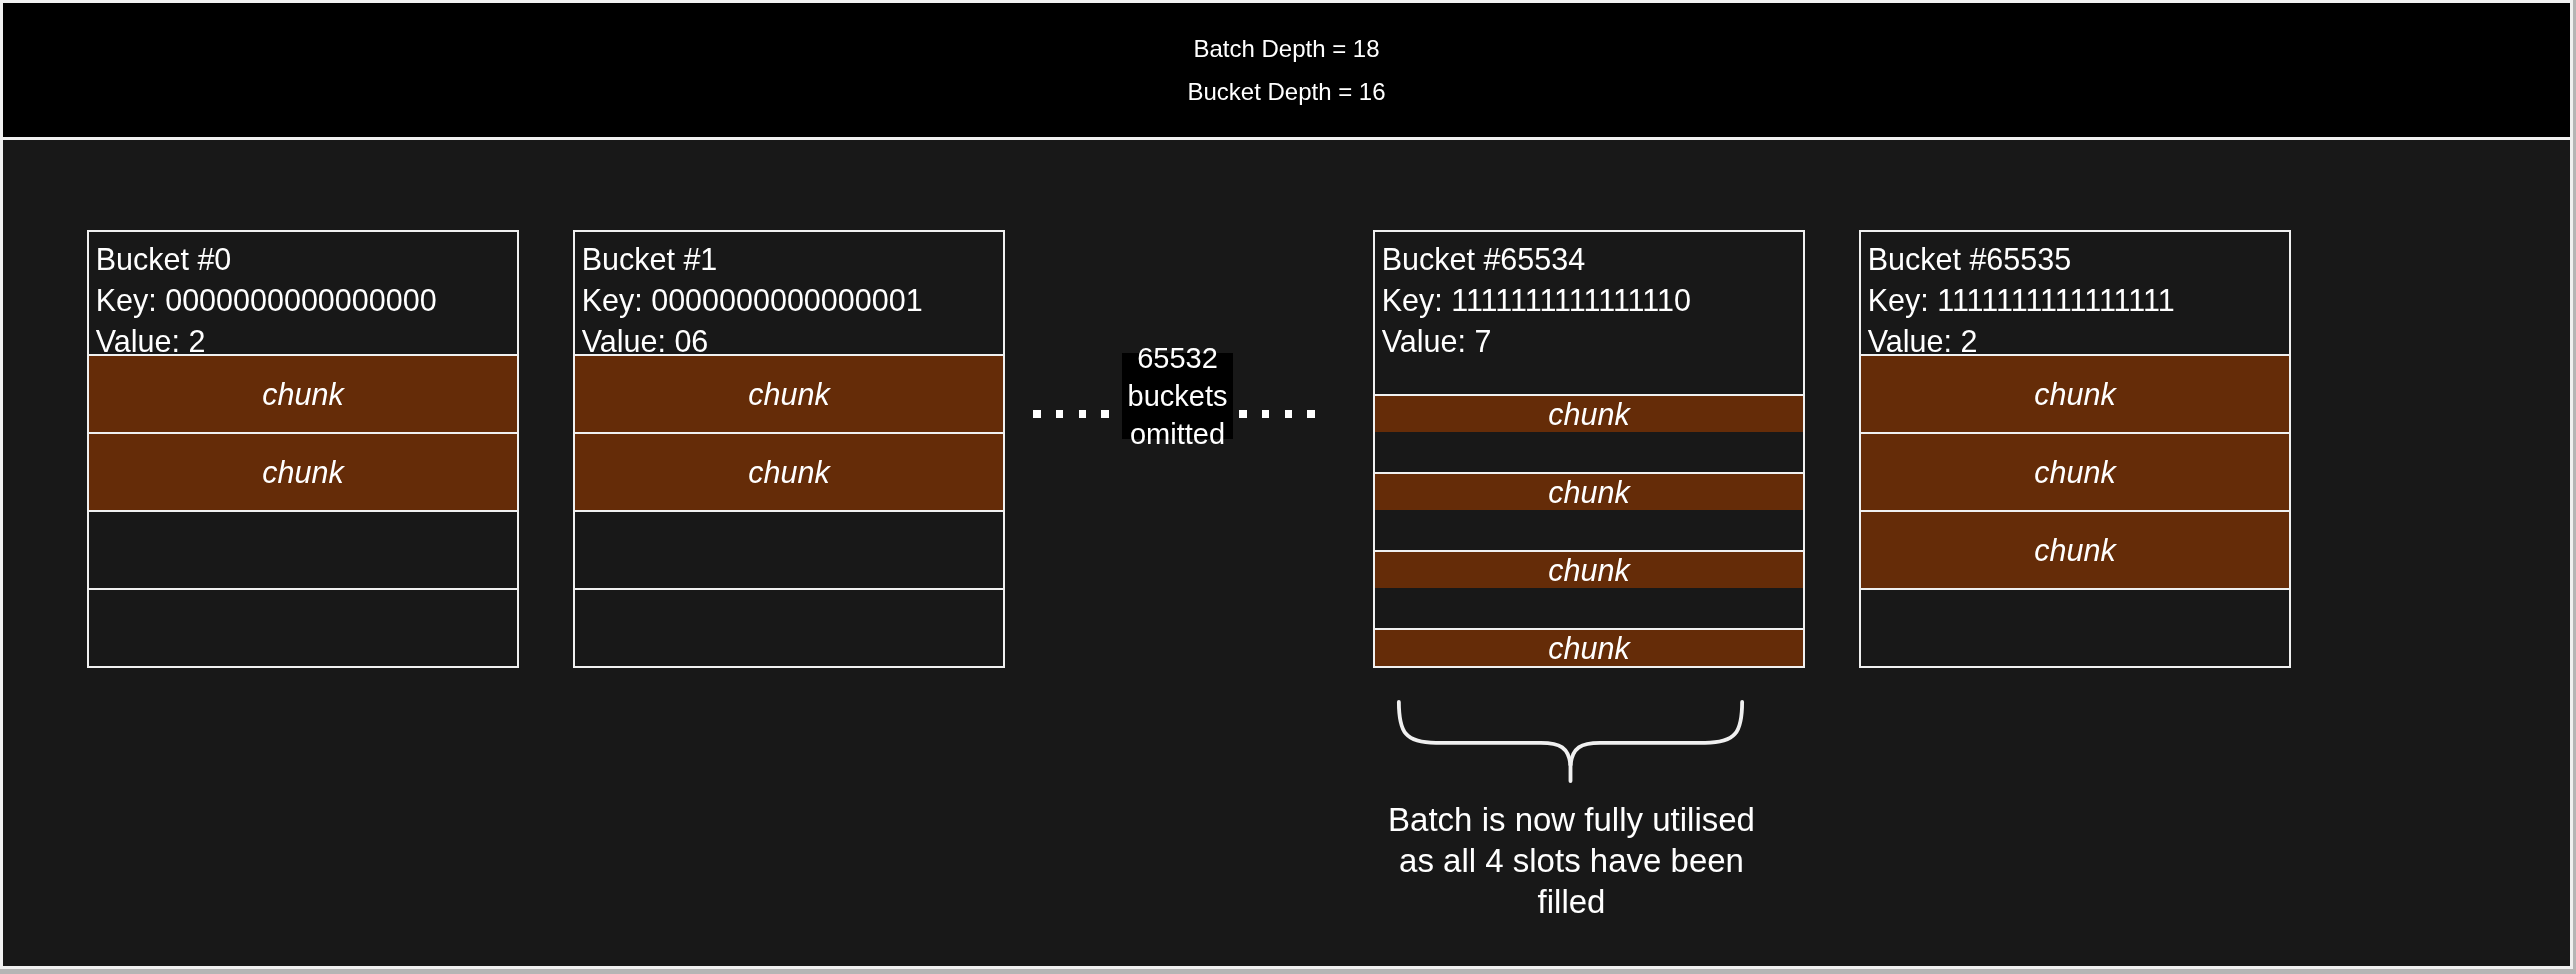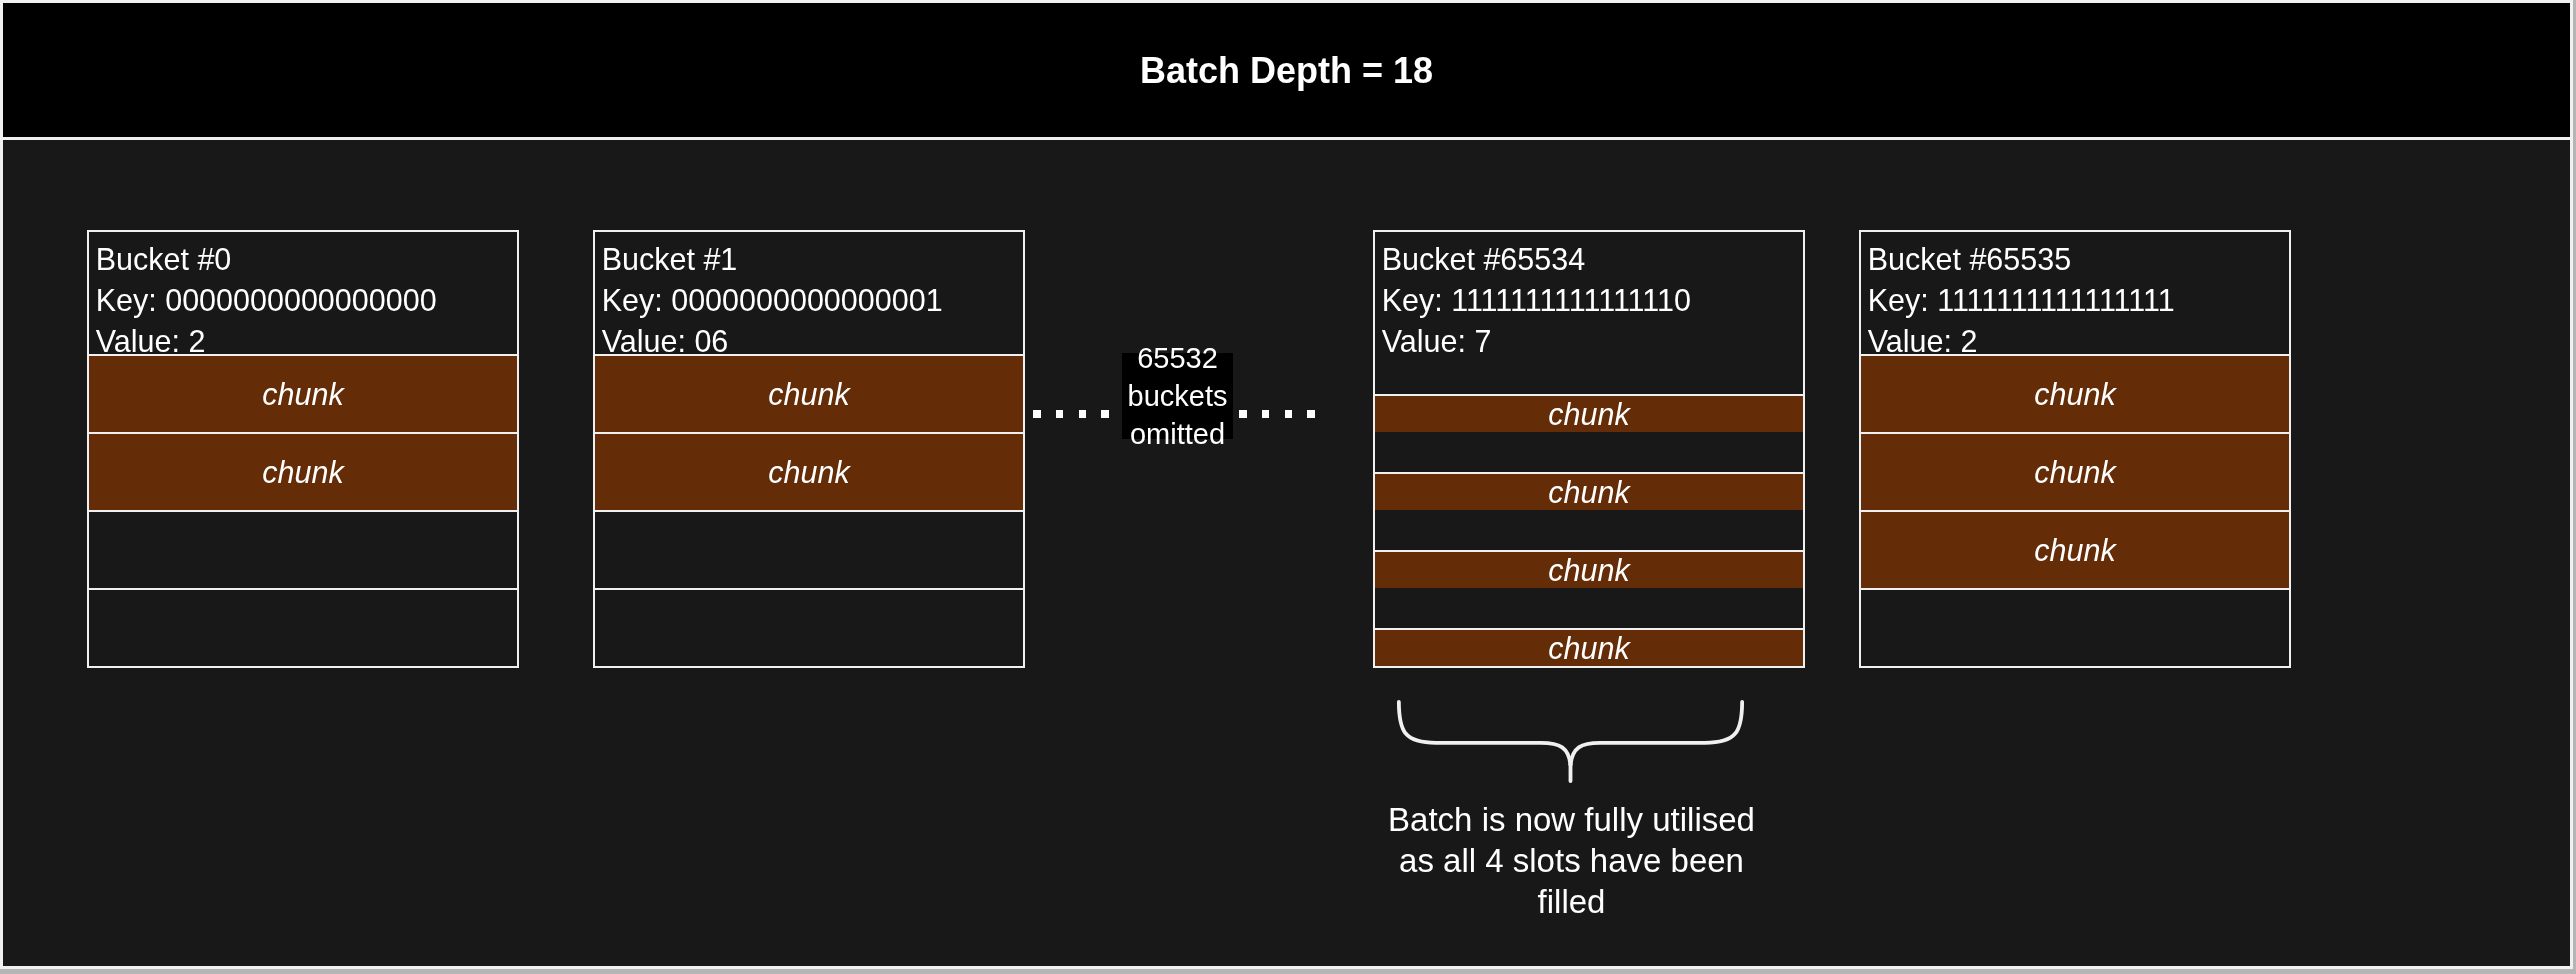--- a/index.html
+++ b/index.html
@@ -26,21 +26,21 @@
     border:3.8px solid var(--border);
     background:var(--background);
   }
   .header-bar{
     position:absolute;left:0;top:0;right:0;
     height:137px;
     background:var(--header_bg);
     border-bottom:3.8px solid var(--border);
     display:flex;flex-direction:column;
     align-items:center;justify-content:center;
-    font-weight:bold;font-size:36px;line-height:43px;
+    font-weight:normal;font-size:24px;line-height:43px;
   }
   .bucket{
     position:absolute;top:227px;
     width:432px;height:438px;
     border:2.9px solid var(--border);
     display:flex;flex-direction:column;
   }
   .bucket-info{
     height:122px;
     padding:6.7px 9.5px 0 6.7px;
@@ -82,35 +82,36 @@
     white-space:pre-line;
   }
 </style>
 </head>
 <body>
 
 <div class="frame">
 
   <div class="header-bar">
     <div>Batch Depth = 18</div>
+    <div>Bucket Depth = 16</div>
   </div>
 
   <div class="bucket" style="left:84px;">
     <div class="bucket-info">
       <div>Bucket #0</div>
       <div>Key: 0000000000000000</div>
       <div>Value: 2</div>
     </div>
     <div class="slot filled">chunk</div>
     <div class="slot filled">chunk</div>
     <div class="slot"></div>
     <div class="slot"></div>
   </div>
 
-  <div class="bucket" style="left:590px;">
+  <div class="bucket" style="left:570px;">
     <div class="bucket-info">
       <div>Bucket #1</div>
       <div>Key: 0000000000000001</div>
       <div>Value: 06</div>
     </div>
     <div class="slot filled">chunk</div>
     <div class="slot filled">chunk</div>
     <div class="slot"></div>
     <div class="slot"></div>
   </div>

